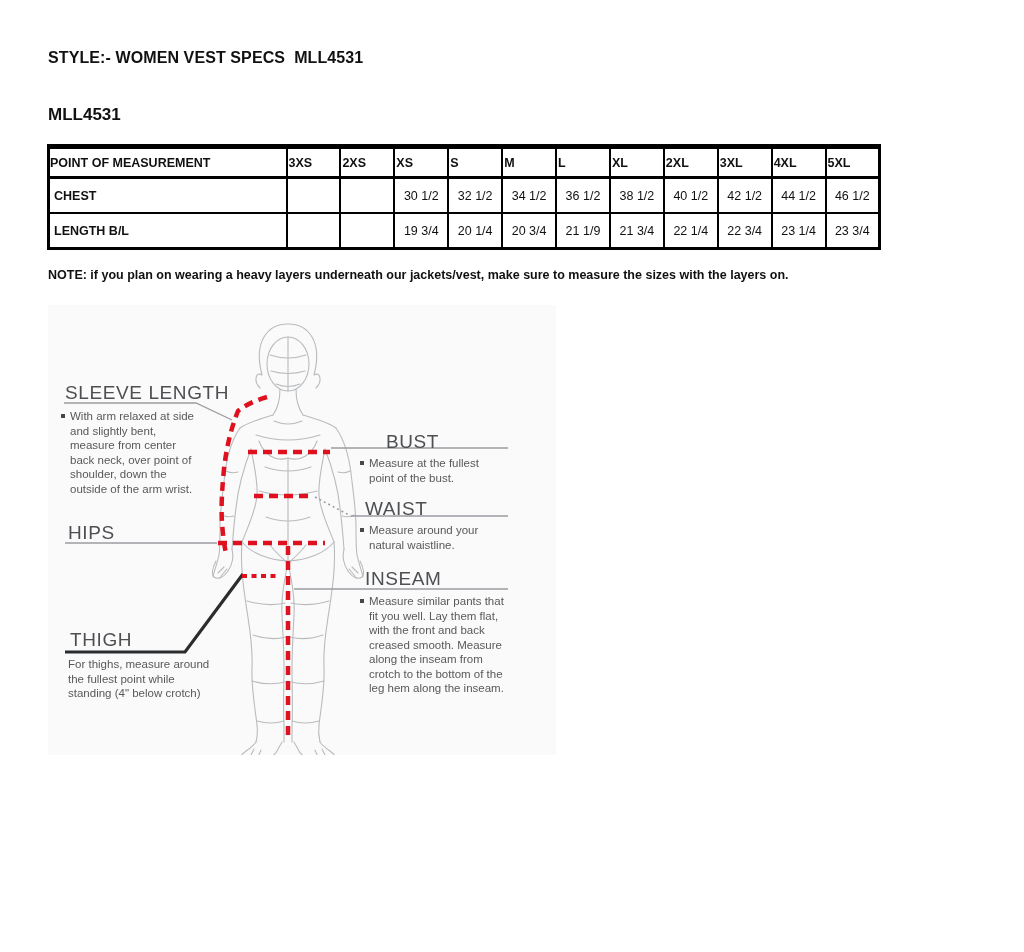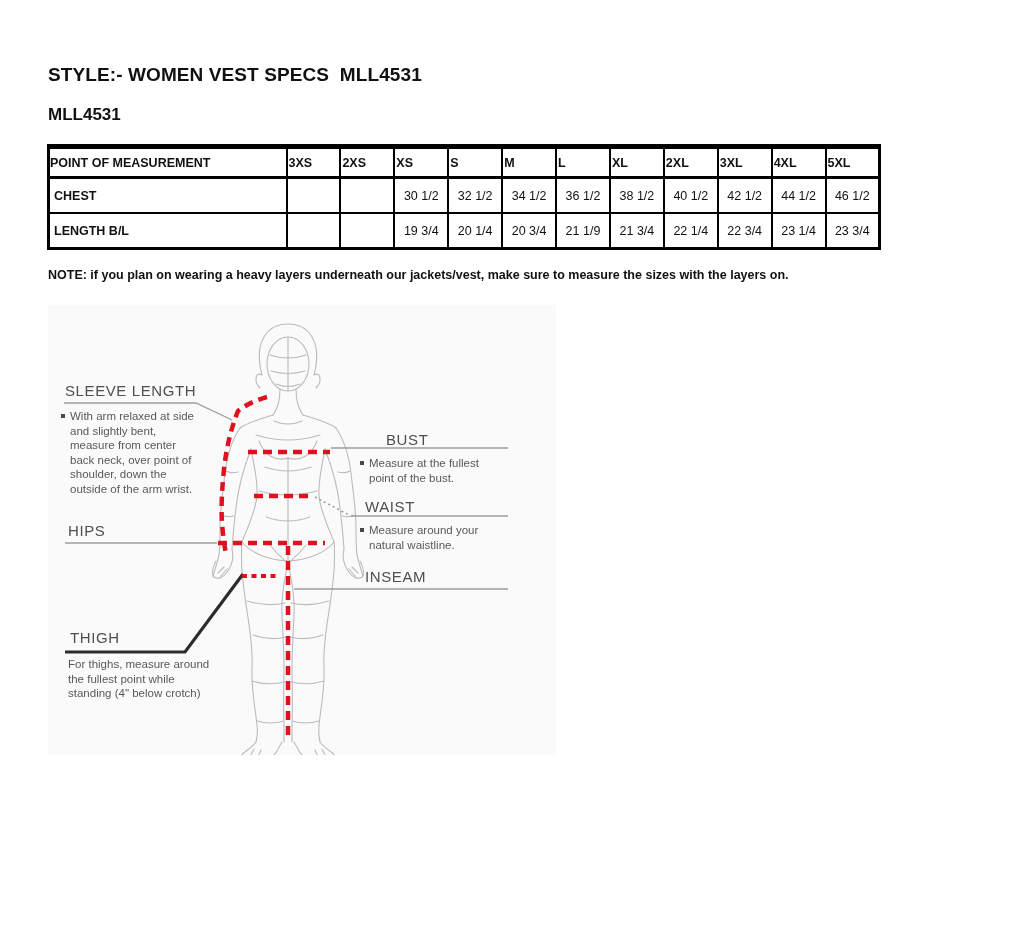--- a/index.html
+++ b/index.html
@@ -7,40 +7,40 @@
     --fig:#b9bbbd;
     --gtext:#58595b;
     --tborder:#000;
   }
   html,body{margin:0;padding:0;background:#fff;}
   body{
     width:1024px;height:952px;position:relative;overflow:hidden;
     font-family:"Liberation Sans","DejaVu Sans",sans-serif;color:#111;
   }
   .abs{position:absolute;}
-  .doc-title{left:48px;top:64px;font-size:19px;font-weight:bold;letter-spacing:.1px;white-space:pre;}
+  .doc-title{left:48px;top:49px;font-size:16px;font-weight:bold;letter-spacing:.1px;white-space:pre;}
   .doc-code{left:48px;top:105px;font-size:17px;font-weight:bold;}
   .note{left:48px;top:268px;font-size:12.5px;font-weight:bold;}
 
   
   .size-table{left:47px;top:144px;}
   table{border-collapse:collapse;table-layout:fixed;width:834px;background:#fff;}
   table{border:3px solid var(--tborder);border-top:5px solid var(--tborder);}
   th,td{border:2px solid var(--tborder);font-size:12.5px;overflow:hidden;white-space:nowrap;}
   thead th{height:25px;font-weight:bold;text-align:left;border-bottom:3px solid var(--tborder);}
   thead th.pom{text-align:left;padding-left:0;}
   tbody td{height:31px;text-align:center;font-weight:normal;}
   tbody td.rowlabel{text-align:left;padding-left:4px;font-weight:bold;}
   col.c-label{width:238px;}
 
   
   .panel{left:48px;top:305px;width:508px;height:450px;background:#fafafa;}
   .panel svg{position:absolute;left:0;top:0;}
   .gsec{position:absolute;}
-  .gtitle{font-size:15px;letter-spacing:.6px;color:#4d4f52;white-space:nowrap;}
+  .gtitle{font-size:19px;letter-spacing:.6px;color:#4d4f52;white-space:nowrap;}
   .gbody{display:flex;align-items:flex-start;}
   .bullet{flex:0 0 auto;width:4px;height:4px;background:#47484a;margin:5px 5px 0 0;}
   .gtext{font-size:11.5px;line-height:14.5px;color:var(--gtext);}
 
   .fig-line{stroke:var(--fig);stroke-width:1.1;fill:none;stroke-linecap:round;stroke-linejoin:round;}
   .m-line{stroke:var(--red);stroke-width:4.5;fill:none;stroke-dasharray:9 6;}
   .m-line-dot{stroke:var(--red);stroke-width:4;fill:none;stroke-dasharray:5 4.5;}
   .leader{stroke:#9b9da0;stroke-width:1.3;fill:none;}
   .leader-dotted{stroke:#9b9da0;stroke-width:1.6;fill:none;stroke-dasharray:2 3;}
   .leader-dark{stroke:#2b2c2e;stroke-width:3.2;fill:none;stroke-linejoin:miter;}
@@ -201,13 +201,19 @@
   <div class="gsec" style="left:312px;top:218px;width:140px;">
     <div class="gbody">
       <span class="bullet"></span>
       <div class="gtext" style="width:126px;">Measure around your natural waistline.</div>
     </div>
   </div>
 
   <div class="gsec" style="left:317px;top:263px;">
     <div class="gtitle">INSEAM</div>
   </div>
+  <div class="gsec" style="left:312px;top:289px;width:150px;">
+    <div class="gbody">
+      <span class="bullet"></span>
+      <div class="gtext" style="width:138px;">Measure similar pants that fit you well. Lay them flat, with the front and back creased smooth. Measure along the inseam from crotch to the bottom of the leg hem along the inseam.</div>
+    </div>
+  </div>
 </div>
 
 </body></html>

